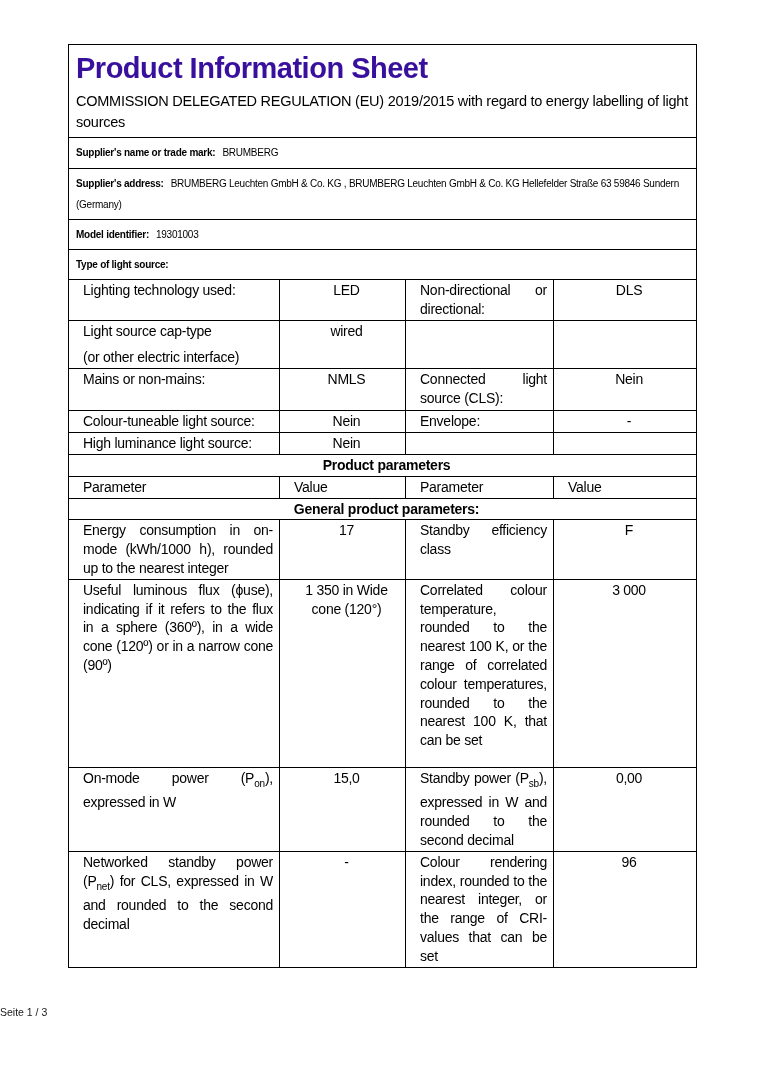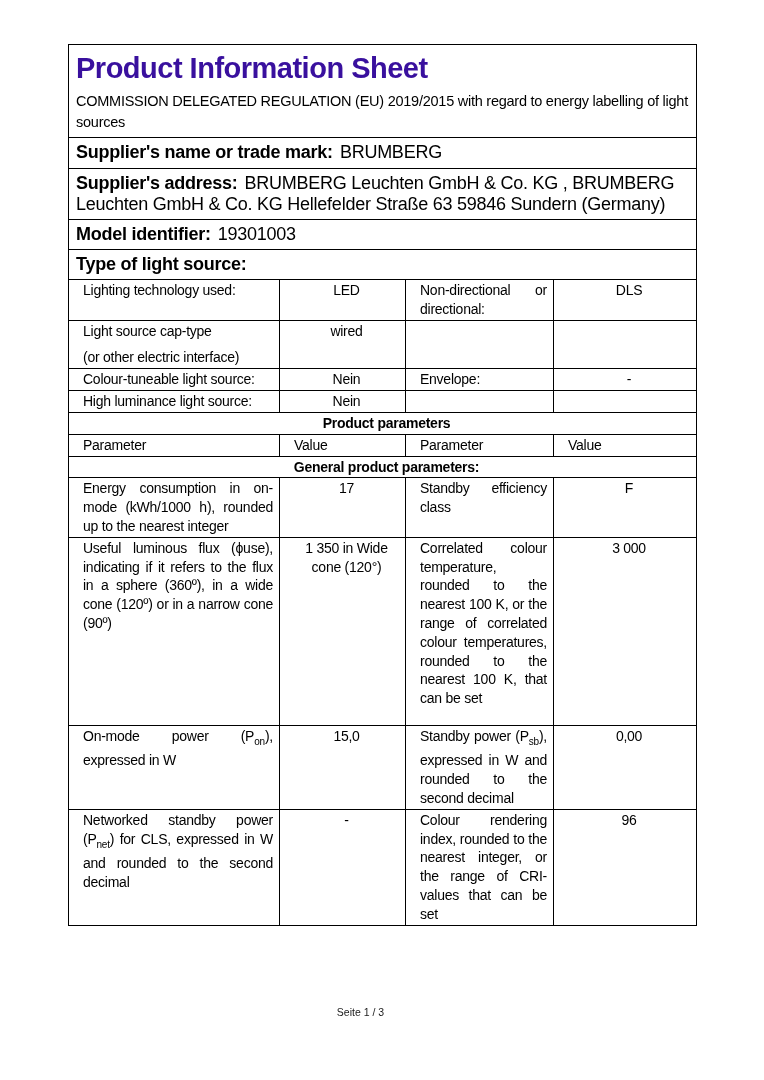--- a/index.html
+++ b/index.html
@@ -27,31 +27,31 @@
   }
   .title-cell { padding:5px 7px 4px 7px; }
   .doc-title {
     font-size:29px;
     font-weight:bold;
     color:#39109e;
     letter-spacing:-0.5px;
     line-height:36px;
   }
   .doc-subtitle { font-size:14.5px; line-height:21px; margin-top:5px; }
-  .info-cell { padding:4px 7px; font-size:18px; line-height:21px; }
+  .info-cell { padding:4px 7px; font-size:10px; line-height:21px; }
   .info-label { font-weight:bold; }
   .info-value { margin-left:7px; }
   .justify { text-align:justify; text-align-last:left; }
   .center  { text-align:center; }
   .section-cell { text-align:center; font-weight:bold; }
   .gap-line { margin-top:8px; }
   sub { font-size:10px; letter-spacing:-0.2px; }
   .footer {
-    position:absolute; top:1006px; left:12px; width:697px;
-    text-align:center;
+    position:absolute; top:1006px; left:0; width:697px;
+    text-align:left;
     font-size:10.5px;
     letter-spacing:0;
     color:#1a1a1a;
   }
 </style>
 </head>
 <body>
 
 <div class="page">
 
@@ -105,20 +105,26 @@
     <tr style="height:44px">
       <td class="justify">
         <div>Light source cap-type</div>
         <div class="gap-line">(or other electric interface)</div>
       </td>
       <td class="center">wired</td>
       <td></td>
       <td></td>
     </tr>
 
+    <tr style="height:42px">
+      <td class="justify">Mains or non-mains:</td>
+      <td class="center">NMLS</td>
+      <td class="justify">Connected light source (CLS):</td>
+      <td class="center">Nein</td>
+    </tr>
 
     <tr style="height:21px">
       <td class="justify">Colour-tuneable light source:</td>
       <td class="center">Nein</td>
       <td class="justify">Envelope:</td>
       <td class="center">-</td>
     </tr>
 
     <tr style="height:21px">
       <td class="justify">High luminance light source:</td>

